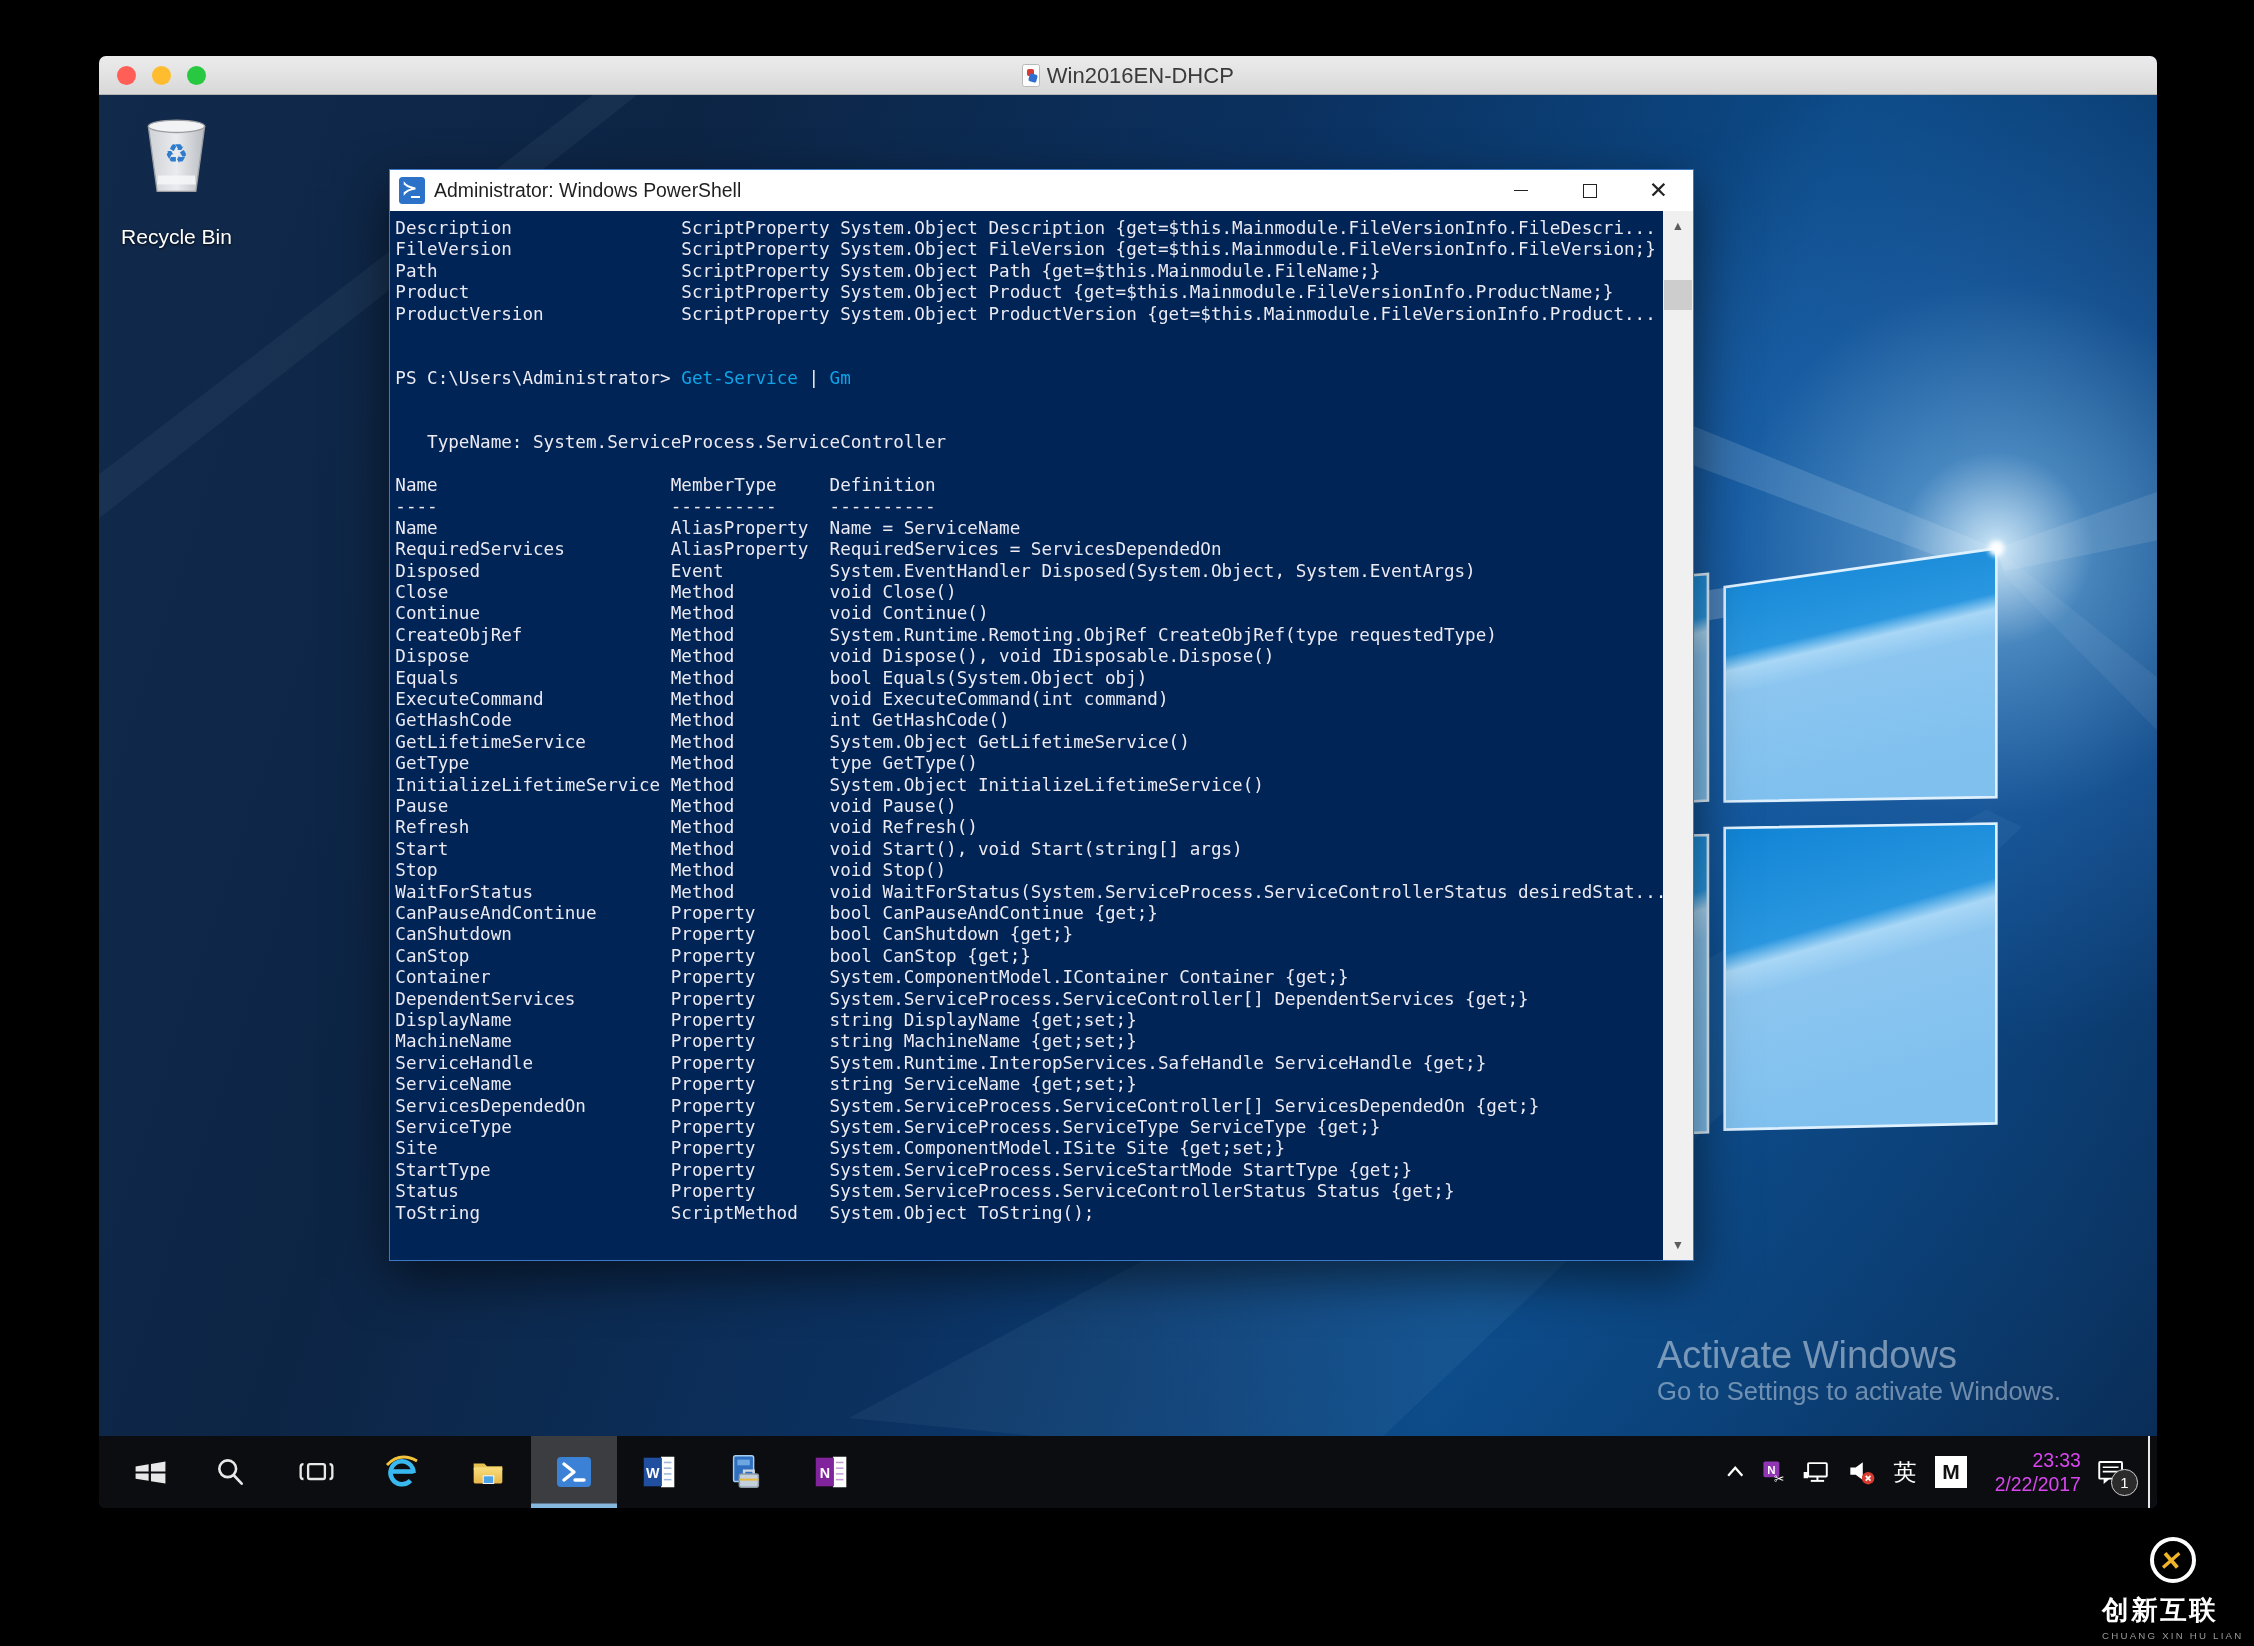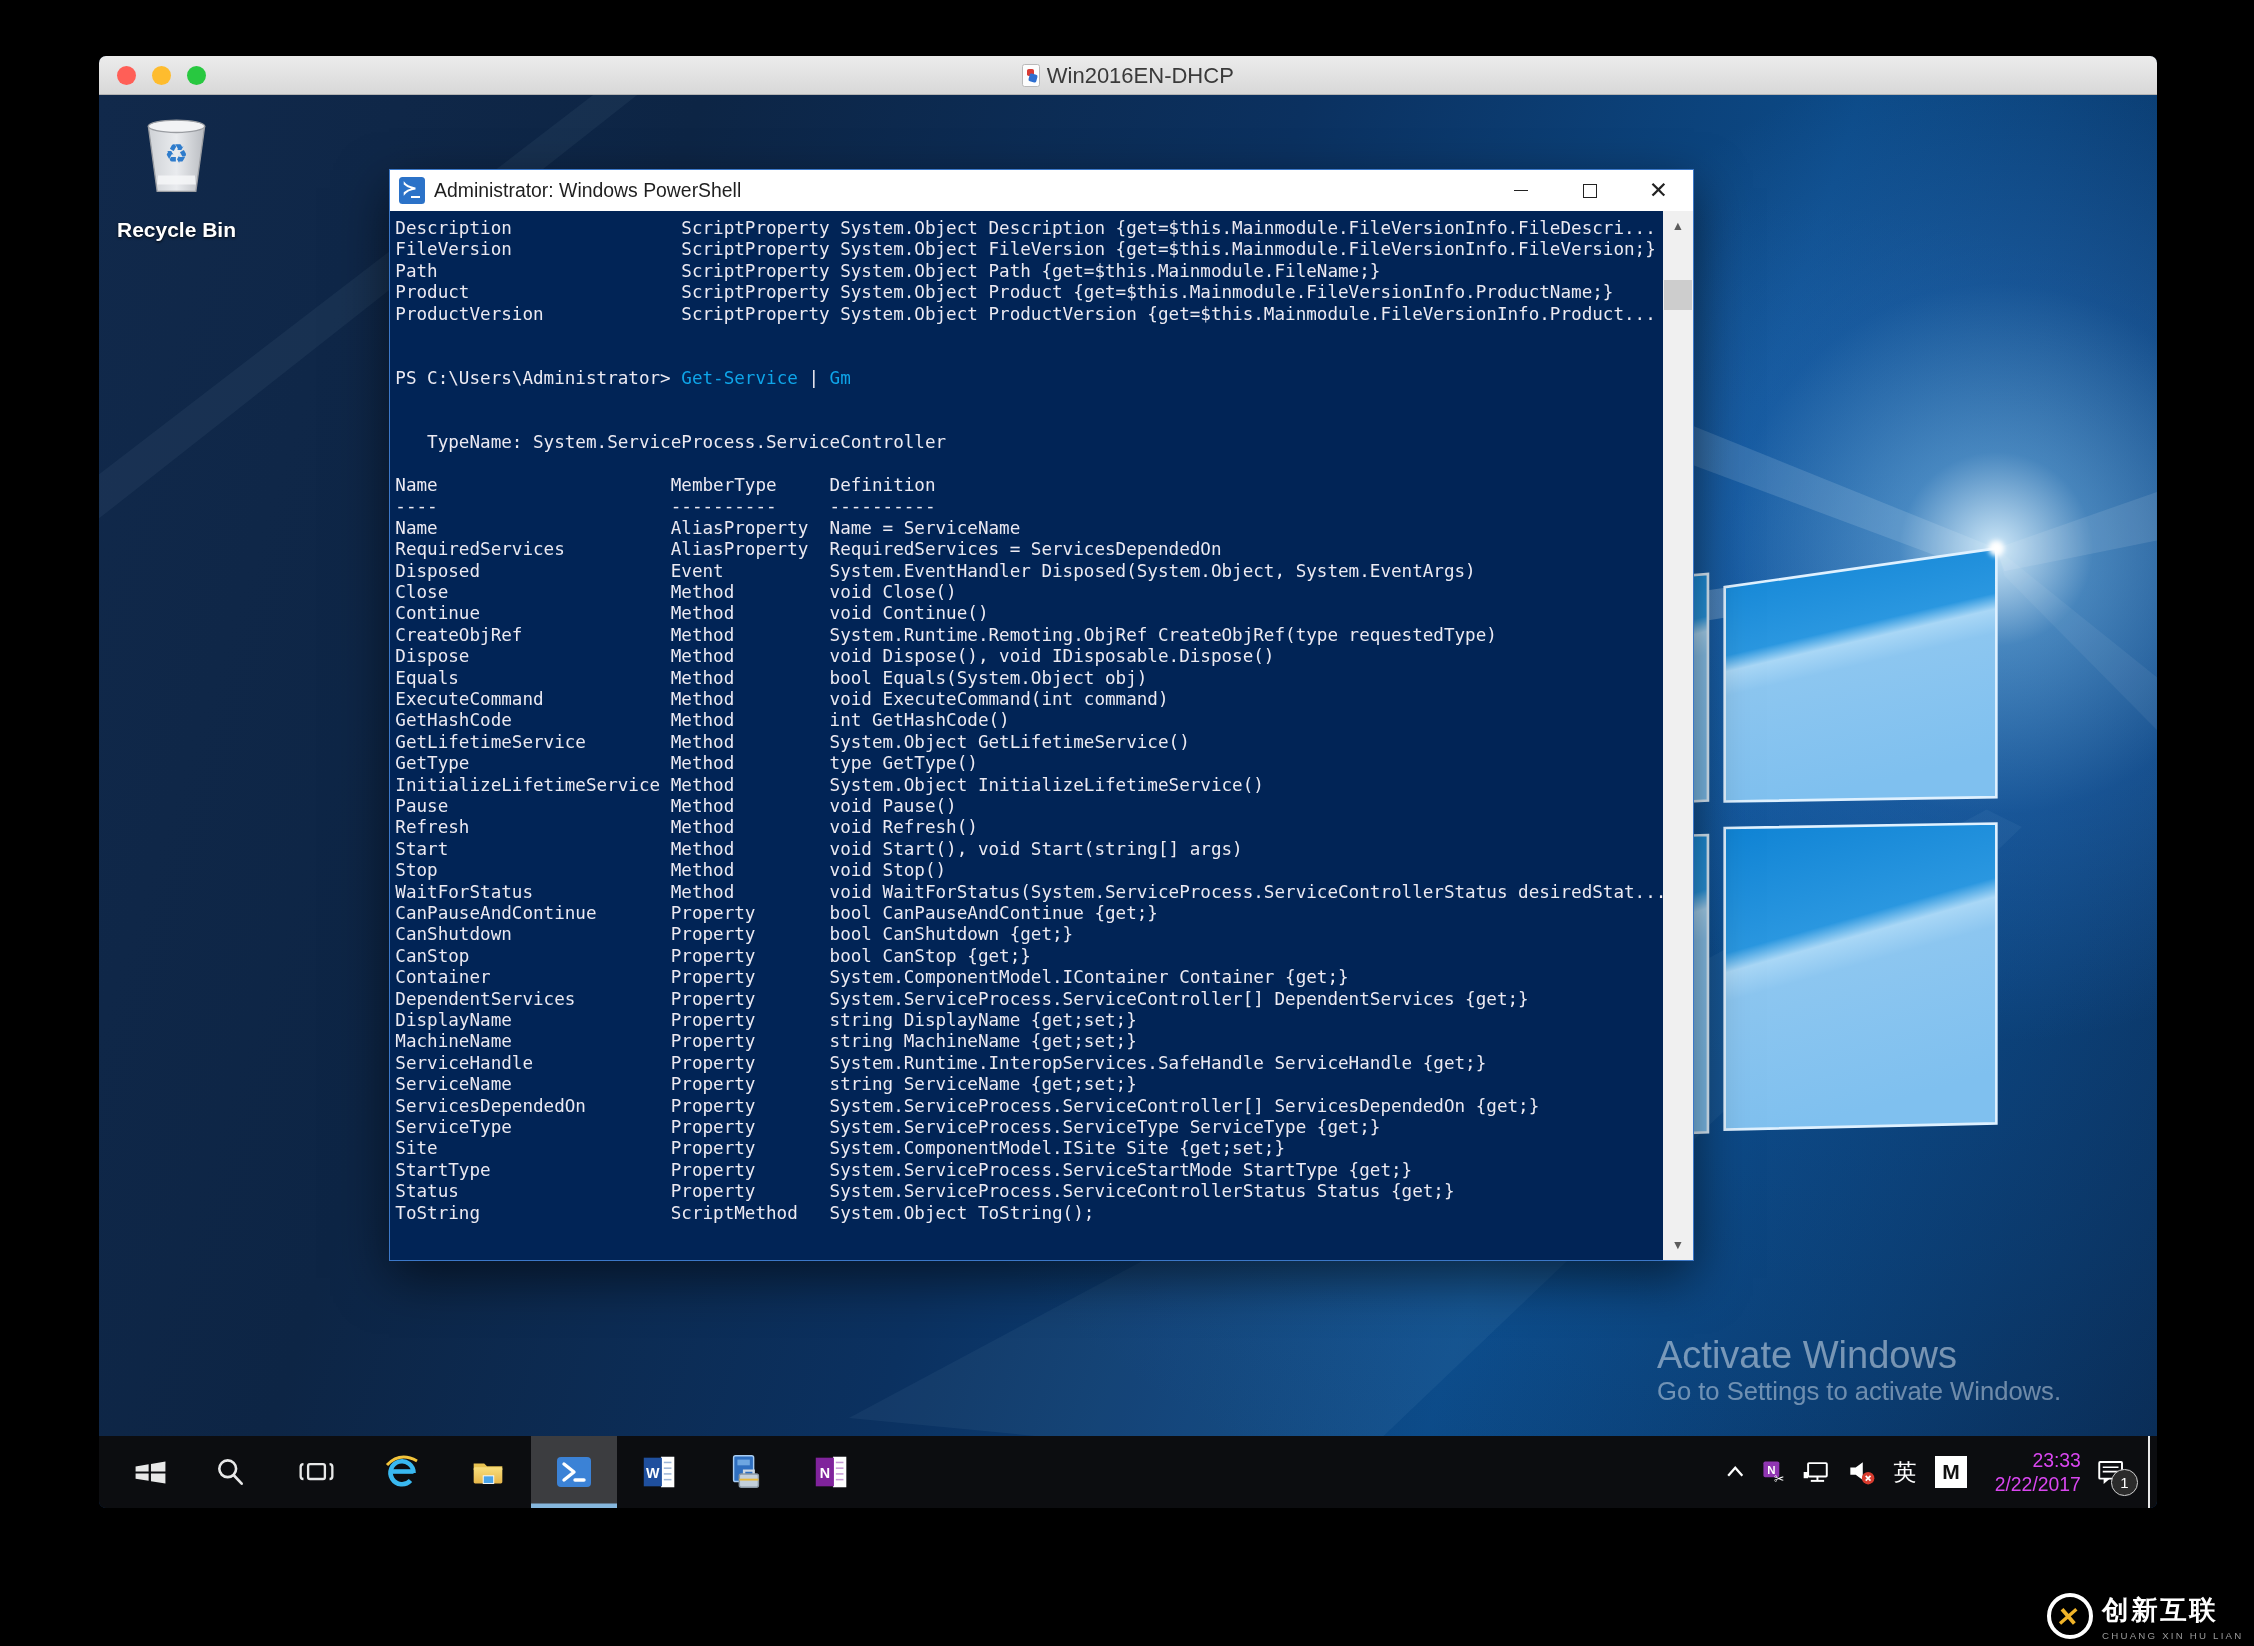--- a/index.html
+++ b/index.html
@@ -30,21 +30,21 @@
   
   .desktop { position:absolute; left:0; top:39px; width:2058px; height:1413px; overflow:hidden;
      background:
        radial-gradient(circle at 1897px 454px, rgba(215,240,255,.95) 0px, rgba(130,200,255,.5) 97px, rgba(60,140,230,.25) 265px, rgba(20,80,160,0) 494px),
        radial-gradient(ellipse 1235px 970px at 78% 55%, rgba(20,100,180,.35), rgba(0,0,0,0) 70%),
        linear-gradient(108deg, #11294b 0%, #0d2545 24%, #0b3160 48%, #0c4a87 70%, #0a3a6d 86%, #0a2c55 100%); }
   .desktop svg.wallpaper { position:absolute; left:0; top:0; }
 
   
   .recycle { position:absolute; left:7px; top:19.4px; width:141px; text-align:center; cursor:default; }
-  .recycle .label { margin-top:13px; color:#fff; font-size:21px; text-shadow:0 0.9px 2.6px rgba(0,0,0,.9);font-weight:bold; }
+  .recycle .label { margin-top:20px; color:#fff; font-size:21px; text-shadow:0 0.9px 2.6px rgba(0,0,0,.9); }
 
   
   .watermark { position:absolute; left:1558px; top:1239px; color:rgba(230,238,246,.5); }
   .watermark .l1 { font-size:38px; font-weight:400; }
   .watermark .l2 { font-size:25.6px; color:rgba(222,232,242,.48); }
 
   
   .ps-window { position:absolute; left:290px; top:53px; width:1305px; height:1092px;
                border:0.9px solid #3c78c8; background:#012456;
                box-shadow:0 17.6px 49px rgba(0,0,0,.55);margin-top:21px; }
@@ -89,21 +89,21 @@
              justify-content:center; font-size:21px; font-weight:bold; color:#111; }
   .clock { width:106px; text-align:right; color:#d946ef; font-size:19.4px; line-height:24px; }
   .action { position:relative; width:62px; }
   .badge { position:absolute; right:5.3px; bottom:12.4px; width:26.5px; height:26.5px; border-radius:50%;
            background:#2b2b2b; border:1.8px solid #cfcfcf; color:#fff; font-size:15px;
            display:flex; align-items:center; justify-content:center; }
   .tb-sep { width:1.8px; height:72px; background:#e8e8e8; margin-left:5.3px; }
   .tb-edge { width:7px; }
 
   
-  .branding { position:absolute; right:10.6px; bottom:5.3px; display:flex; align-items:center; gap:8.8px; }
+  .branding { position:absolute; right:10.6px; bottom:5.3px; display:flex; align-items:center; gap:8.8px;flex-direction:column; }
   .brand-logo { width:46px; height:46px; border-radius:50%; border:4.4px solid #fff; position:relative; }
   .brand-logo::before { content:"✕"; position:absolute; left:6.2px; top:3.5px; color:#f0b429;
                         font-size:26.5px; font-weight:bold; transform:skewX(-8deg); }
   .brand-text .cn { color:#fff; font-size:26.5px; font-weight:bold; letter-spacing:2.6px; }
   .brand-text .en { color:#9a9a9a; font-size:9.7px; letter-spacing:2.2px; margin-top:1.8px; }
 </style>
 </head>
 <body>
 
 <div class="mac-window">

